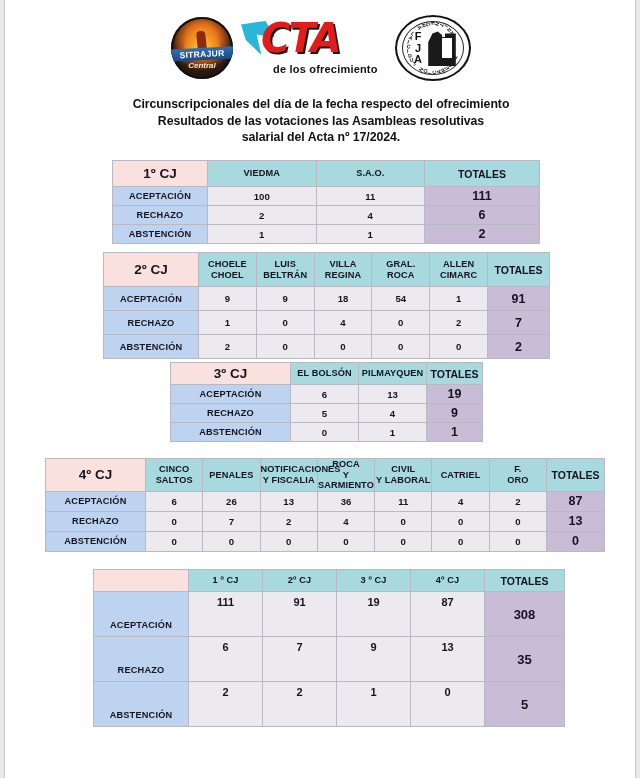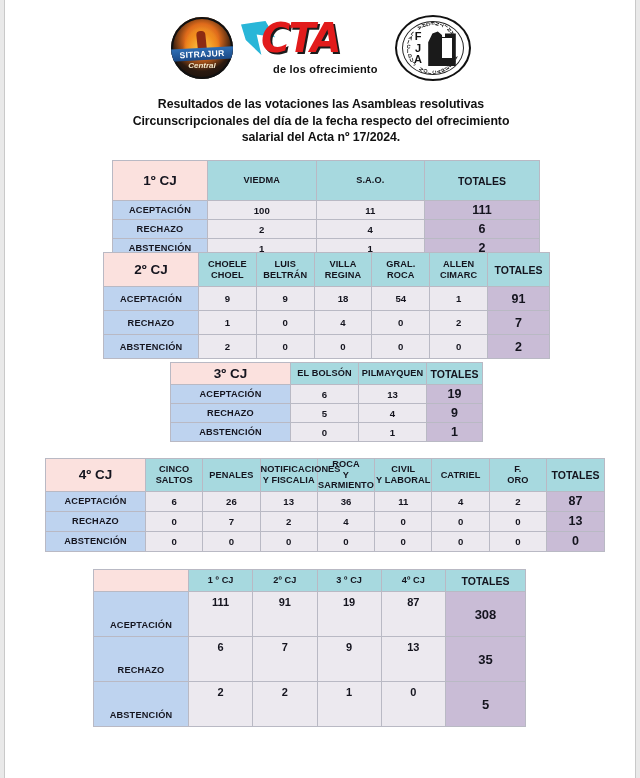--- a/index.html
+++ b/index.html
@@ -130,21 +130,21 @@
   .datacell{ background:#ece9ef; font-size:9.6px; }
   .totalcell{ background:#c9bcd6; font-size:12.5px; }
   .tot-head{ background:#a7d9df; font-size:10.5px; }
 
   
   #t1{ left:107px; top:160px; width:428px; }
   #t1 .cj-title{ font-size:13.5px; }
   #t2{ left:98px; top:252px; width:447px; }
   #t3{ left:165px; top:362px; width:313px; }
   #t4{ left:40px; top:458px; width:560px; }
-  #t5{ left:88px; top:569px; width:433px; }
+  #t5{ left:88px; top:569px; width:472px; }
 
   #t5 td{ vertical-align:middle; }
   #t5 .rowlabel{ font-size:9.2px; vertical-align:bottom; padding-bottom:6px;}
   #t5 .datacell{ font-size:11px; vertical-align:top; padding-top:4px;}
   #t5 .totalcell{ font-size:13px; }
   #t5 .blankhead{ background:#fbe1de; }
 
   .section-title{
     position:absolute;left:88px;top:548px;width:472px;
     text-align:center;color:#111;
@@ -208,36 +208,36 @@
           <span style="transform: rotate(60deg) translate(0px, -26px) rotate(90deg);">A</span>
         </div>
       <div class="letters">F<br>J<br>A</div>
       <div class="glyph"></div>
       <div class="glyph-in"></div>
     </div>
 
   </div>
 
   <div class="title">
+    <div>Circunscripcionales del día de la fecha respecto del ofrecimiento</div>
     <div>Resultados de las votaciones las Asambleas resolutivas</div>
-    <div>Circunscripcionales del día de la fecha respecto del ofrecimiento</div>
     <div>salarial del Acta nº 17/2024.</div>
   </div>
 
 
   <div id="tables-host">
       <table class="vt" id="t1">
         <colgroup>
           <col style="width: 95px;">
           <col>
           <col>
           <col style="width: 115px;">
         </colgroup>
         <thead>
-          <tr style="height: 40px; padding-left: 44px;">
+          <tr style="height: 26px; padding-left: 44px;">
             <th class="cj-title">1º CJ</th>
             <th class="colhead">VIEDMA</th>
             <th class="colhead">S.A.O.</th>
             <th class="tot-head">TOTALES</th>
           </tr>
         </thead>
         <tbody>
           <tr style="height: 19px;">
             <td class="rowlabel">ACEPTACIÓN</td>
             <td class="datacell">100</td>

